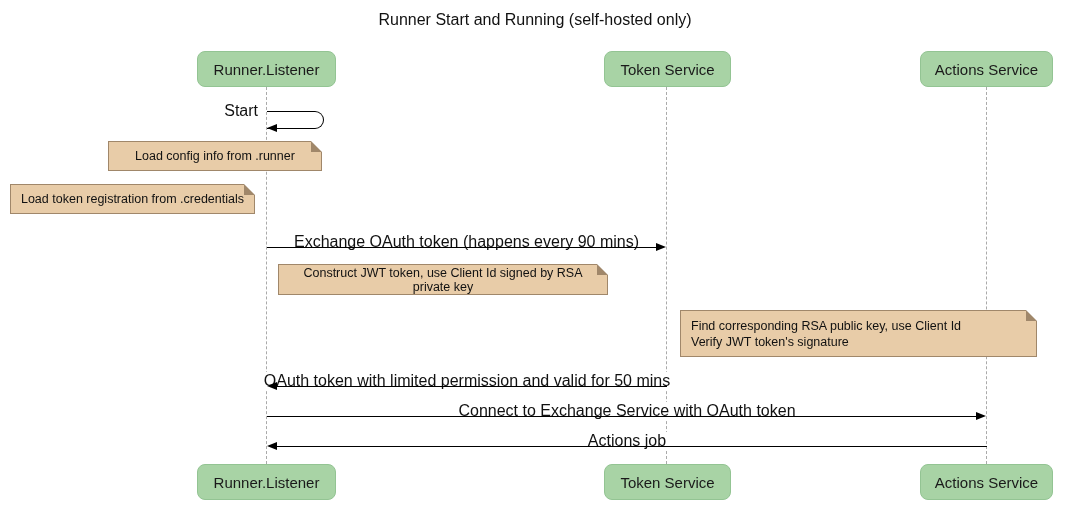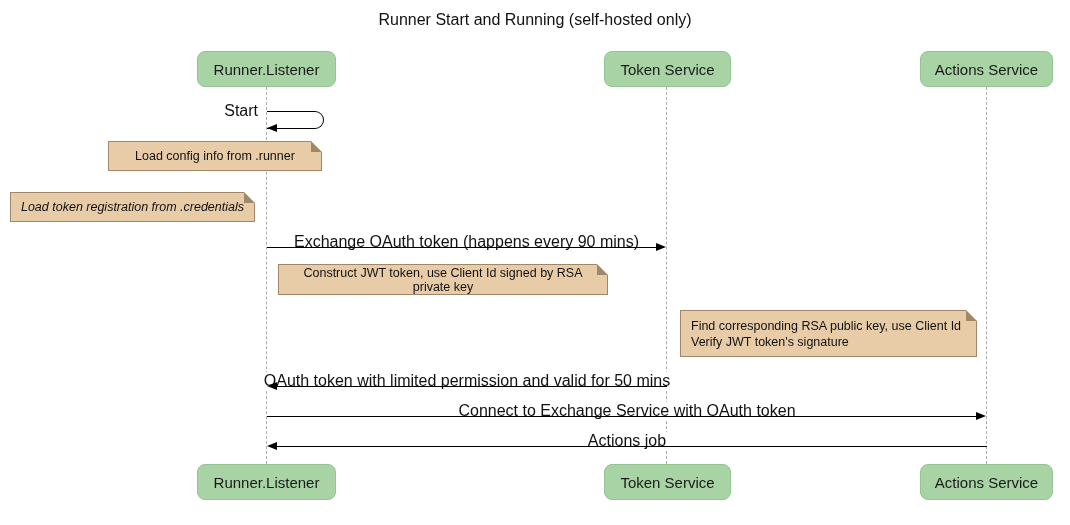--- a/index.html
+++ b/index.html
@@ -127,31 +127,31 @@
   <div class="participant" style="left:604px; top:51px; width:127px;">Token Service</div>
   <div class="participant" style="left:920px; top:51px; width:133px;">Actions Service</div>
 
   <div class="msg-label" style="left:160px; top:102px; width:102px; justify-content:flex-end;">
     <span>Start</span>
   </div>
   <div class="self-loop" style="left:267px; top:111px; width:56px; height:16px;"></div>
   <div class="arr-left" style="left:267px; top:124px;"></div>
 
   <div class="note" style="left:77px; top:141px; width:214px; height:30px;margin-left:31px;">Load config info from .runner</div>
-  <div class="note" style="left:10px; top:192px; width:245px; height:30px;font-style:italic;">Load token registration from .credentials</div>
+  <div class="note" style="left:10px; top:184px; width:245px; height:30px;">Load token registration from .credentials</div>
 
   <div class="msg-label" style="left:267px; top:233px; width:399px;">
     <span>Exchange OAuth token (happens every 90 mins)</span>
   </div>
   <div class="msg-line" style="left:267px; top:247px; width:394px;"></div>
   <div class="arr-right" style="left:656px; top:243px;"></div>
 
   <div class="note" style="left:278px; top:264px; width:330px; height:31px;">Construct JWT token, use Client Id signed by RSA private key</div>
 
-  <div class="note multiline" style="left:680px; top:310px; width:297px; height:47px;">Find corresponding RSA public key, use Client Id
+  <div class="note multiline" style="left:680px; top:310px; width:357px; height:47px;">Find corresponding RSA public key, use Client Id
 Verify JWT token's signature</div>
 
   <div class="msg-label" style="left:267px; top:372px; width:400px;">
     <span>OAuth token with limited permission and valid for 50 mins</span>
   </div>
   <div class="msg-line" style="left:273px; top:386px; width:394px;"></div>
   <div class="arr-left" style="left:267px; top:382px;"></div>
 
   <div class="msg-label" style="left:267px; top:402px; width:720px;">
     <span>Connect to Exchange Service with OAuth token</span>

